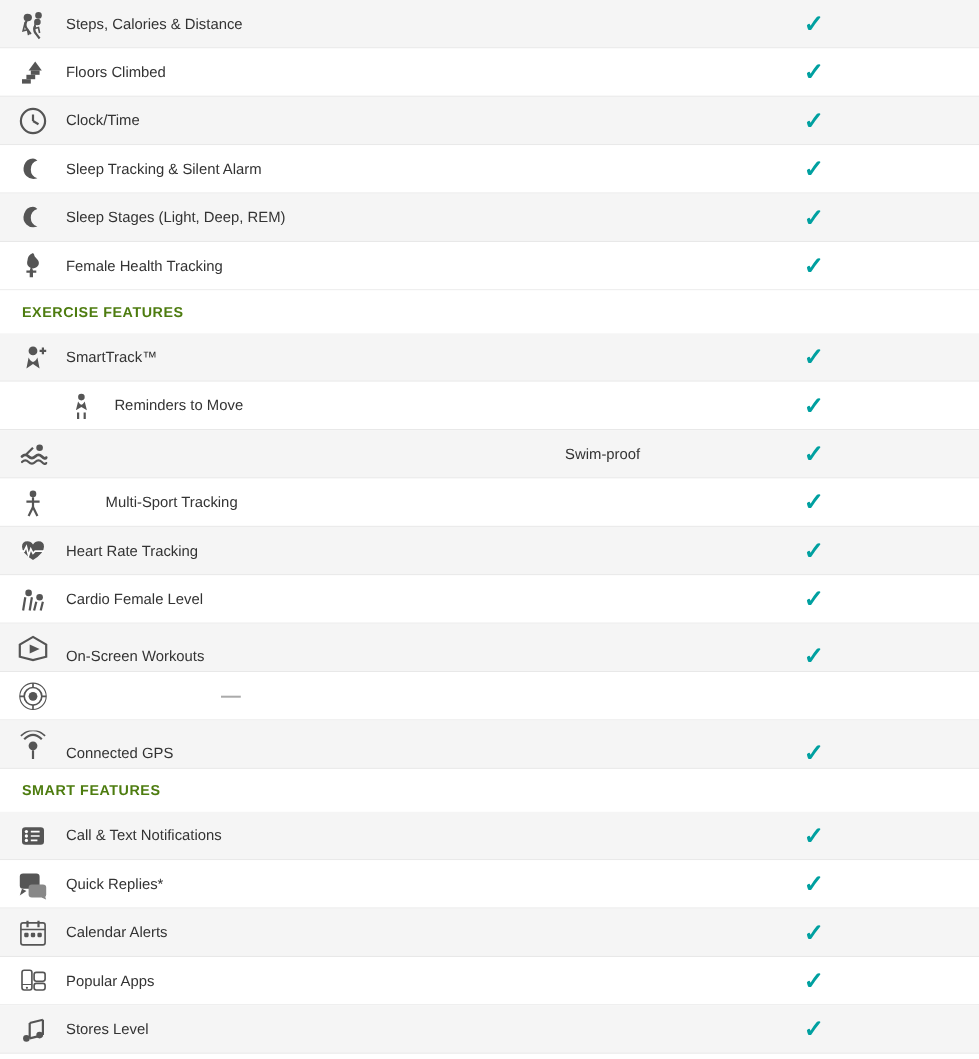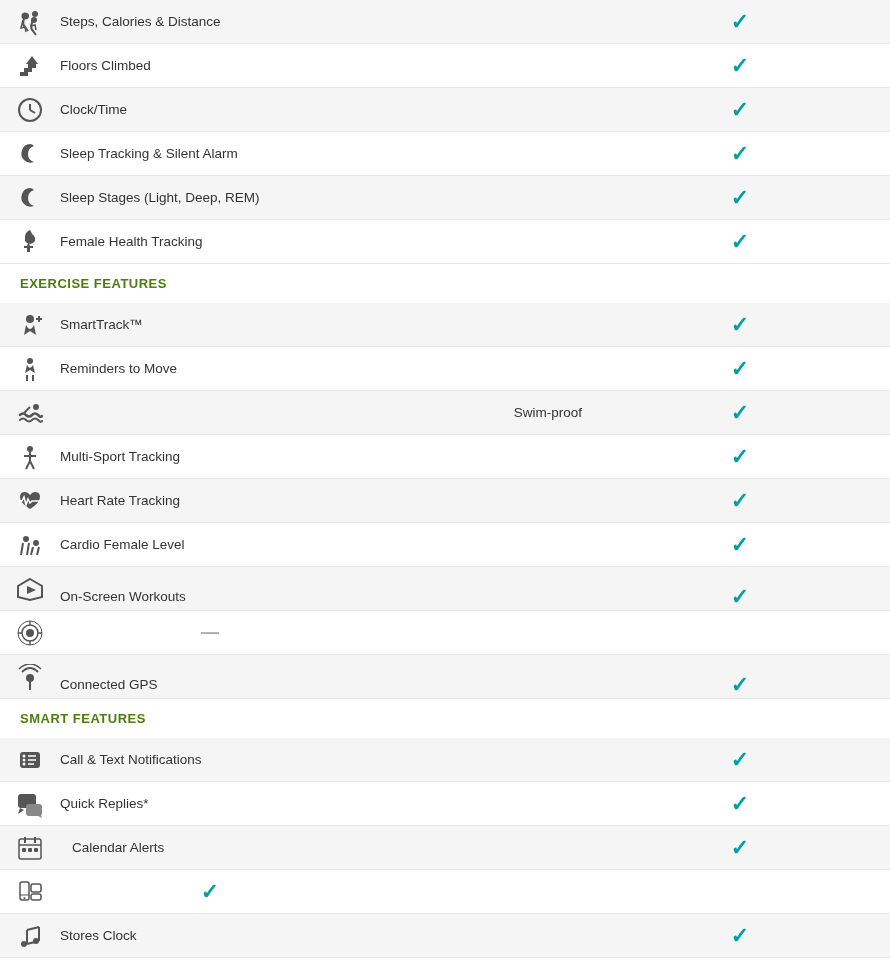--- a/index.html
+++ b/index.html
@@ -168,21 +168,21 @@
           <path d="M10 14 L8 24 L14 20 L20 24 L18 14 Q16 18 14 18 Q12 18 10 14Z" fill="#555"></path>
           <line x1="20" y1="8" x2="26" y2="8" stroke="#555" stroke-width="2"></line>
           <line x1="23" y1="5" x2="23" y2="11" stroke="#555" stroke-width="2"></line>
         </svg>
       </div>
       <div class="feature-label-cell">SmartTrack™</div>
       <div class="feature-check-cell">
         <span class="check-icon" style="color: rgb(0, 160, 160); font-size: 22px; font-weight: bold;">✓</span>
       </div>
     </div>
-    <div class="feature-row" style="background: rgb(255, 255, 255);">
+    <div class="feature-row" style="background: rgb(255, 255, 255); padding-left: 44px;">
       <div class="feature-icon-cell">
         <svg viewBox="0 0 28 28" class="icon-svg">
           <circle cx="14" cy="6" r="3" fill="#555"></circle>
           <path d="M11 10 L9 18 L14 15 L19 18 L17 10 Q15 13 14 13 Q13 13 11 10Z" fill="#555"></path>
           <line x1="11" y1="20" x2="11" y2="26" stroke="#555" stroke-width="2"></line>
           <line x1="17" y1="20" x2="17" y2="26" stroke="#555" stroke-width="2"></line>
         </svg>
       </div>
       <div class="feature-label-cell">Reminders to Move</div>
       <div class="feature-check-cell">
@@ -196,21 +196,21 @@
           <path d="M4 16 Q7 13 10 16 Q13 19 16 16 Q19 13 22 16 Q25 19 26 17" stroke="#555" stroke-width="2.5" fill="none" stroke-linecap="round"></path>
           <path d="M4 21 Q7 18 10 21 Q13 24 16 21 Q19 18 22 21 Q25 24 26 22" stroke="#555" stroke-width="2" fill="none" stroke-linecap="round"></path>
           <path d="M14 8 L8 14" stroke="#555" stroke-width="2"></path>
         </svg>
       </div>
       <div class="feature-label-cell">Swim-proof</div>
       <div class="feature-check-cell">
         <span class="check-icon" style="color: rgb(0, 160, 160); font-size: 22px; font-weight: bold;">✓</span>
       </div>
     </div>
-    <div class="feature-row" style="background: rgb(255, 255, 255);">
+    <div class="feature-row" style="background: rgb(255, 255, 255); gap: 36px;">
       <div class="feature-icon-cell">
         <svg viewBox="0 0 28 28" class="icon-svg">
           <circle cx="14" cy="6" r="3" fill="#555"></circle>
           <line x1="14" y1="9" x2="14" y2="18" stroke="#555" stroke-width="2"></line>
           <line x1="8" y1="13" x2="20" y2="13" stroke="#555" stroke-width="2"></line>
           <line x1="14" y1="18" x2="10" y2="26" stroke="#555" stroke-width="2"></line>
           <line x1="14" y1="18" x2="18" y2="26" stroke="#555" stroke-width="2"></line>
         </svg>
       </div>
       <div class="feature-label-cell">Multi-Sport Tracking</div>
@@ -313,21 +313,21 @@
           <polygon points="4,18 2,24 8,20" fill="#555"></polygon>
           <rect x="10" y="14" width="16" height="12" rx="3" fill="#888"></rect>
           <polygon points="22,26 26,28 24,22" fill="#888"></polygon>
         </svg>
       </div>
       <div class="feature-label-cell">Quick Replies*</div>
       <div class="feature-check-cell">
         <span class="check-icon" style="color: rgb(0, 160, 160); font-size: 22px; font-weight: bold;">✓</span>
       </div>
     </div>
-    <div class="feature-row" style="background: rgb(245, 245, 245); gap: 12px;">
+    <div class="feature-row" style="background: rgb(245, 245, 245);">
       <div class="feature-icon-cell">
         <svg viewBox="0 0 28 28" class="icon-svg">
           <rect x="3" y="5" width="22" height="20" rx="2" stroke="#555" stroke-width="1.5" fill="none"></rect>
           <line x1="3" y1="11" x2="25" y2="11" stroke="#555" stroke-width="1.5"></line>
           <line x1="9" y1="3" x2="9" y2="9" stroke="#555" stroke-width="2"></line>
           <line x1="19" y1="3" x2="19" y2="9" stroke="#555" stroke-width="2"></line>
           <rect x="6" y="14" width="4" height="4" rx="1" fill="#555"></rect>
           <rect x="12" y="14" width="4" height="4" rx="1" fill="#555"></rect>
           <rect x="18" y="14" width="4" height="4" rx="1" fill="#555"></rect>
         </svg>
@@ -340,36 +340,37 @@
     <div class="feature-row" style="background: rgb(255, 255, 255);">
       <div class="feature-icon-cell">
         <svg viewBox="0 0 28 28" class="icon-svg">
           <rect x="4" y="4" width="9" height="18" rx="2" stroke="#555" stroke-width="1.5" fill="none"></rect>
           <line x1="4" y1="17" x2="13" y2="17" stroke="#555" stroke-width="1"></line>
           <circle cx="8.5" cy="20" r="1" fill="#555"></circle>
           <rect x="15" y="6" width="10" height="8" rx="2" stroke="#555" stroke-width="1.5" fill="none"></rect>
           <rect x="15" y="16" width="10" height="6" rx="2" stroke="#555" stroke-width="1.5" fill="none"></rect>
         </svg>
       </div>
+      <div class="feature-label-cell">Popular Apps</div>
       <div class="feature-check-cell">
         <span class="check-icon" style="color: rgb(0, 160, 160); font-size: 22px; font-weight: bold;">✓</span>
       </div>
     </div>
     <div class="feature-row" style="background: rgb(245, 245, 245);">
       <div class="feature-icon-cell">
         <svg viewBox="0 0 28 28" class="icon-svg">
           <circle cx="8" cy="22" r="3" fill="#555"></circle>
           <circle cx="20" cy="19" r="3" fill="#555"></circle>
           <line x1="11" y1="22" x2="23" y2="19" stroke="#555" stroke-width="2"></line>
           <line x1="11" y1="22" x2="11" y2="8" stroke="#555" stroke-width="2"></line>
           <line x1="23" y1="19" x2="23" y2="5" stroke="#555" stroke-width="2"></line>
           <line x1="11" y1="8" x2="23" y2="5" stroke="#555" stroke-width="2"></line>
         </svg>
       </div>
-      <div class="feature-label-cell">Stores Clock</div>
+      <div class="feature-label-cell">Stores Level</div>
       <div class="feature-check-cell">
         <span class="check-icon" style="color: rgb(0, 160, 160); font-size: 22px; font-weight: bold;">✓</span>
       </div>
     </div>
     <div class="feature-row" style="background: rgb(255, 255, 255);">
       <div class="feature-icon-cell"></div>
     </div>
   </div>
 
 </body></html>

